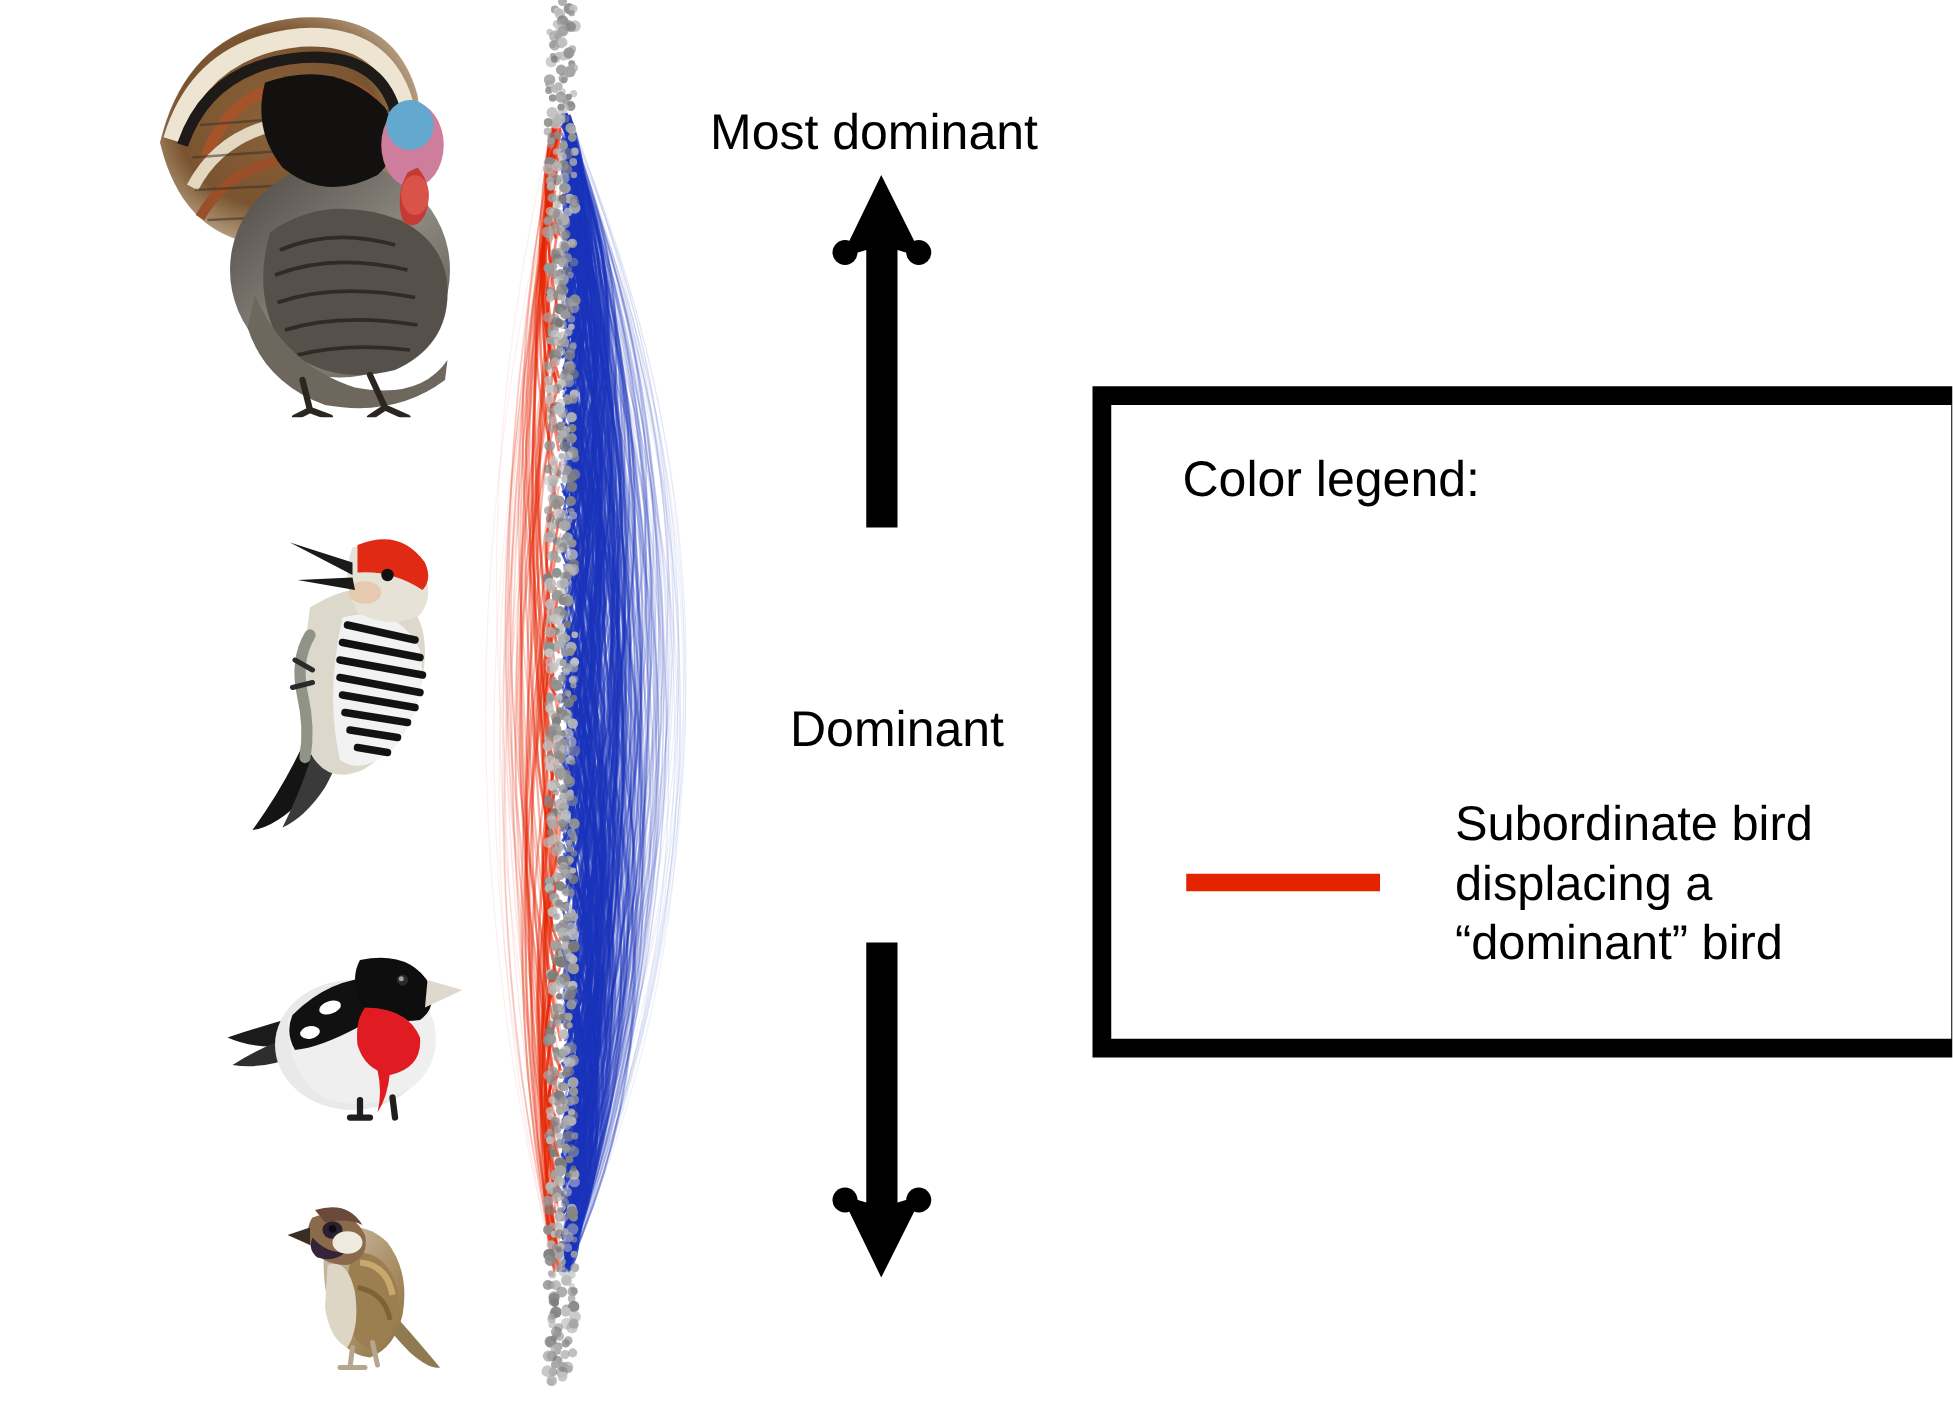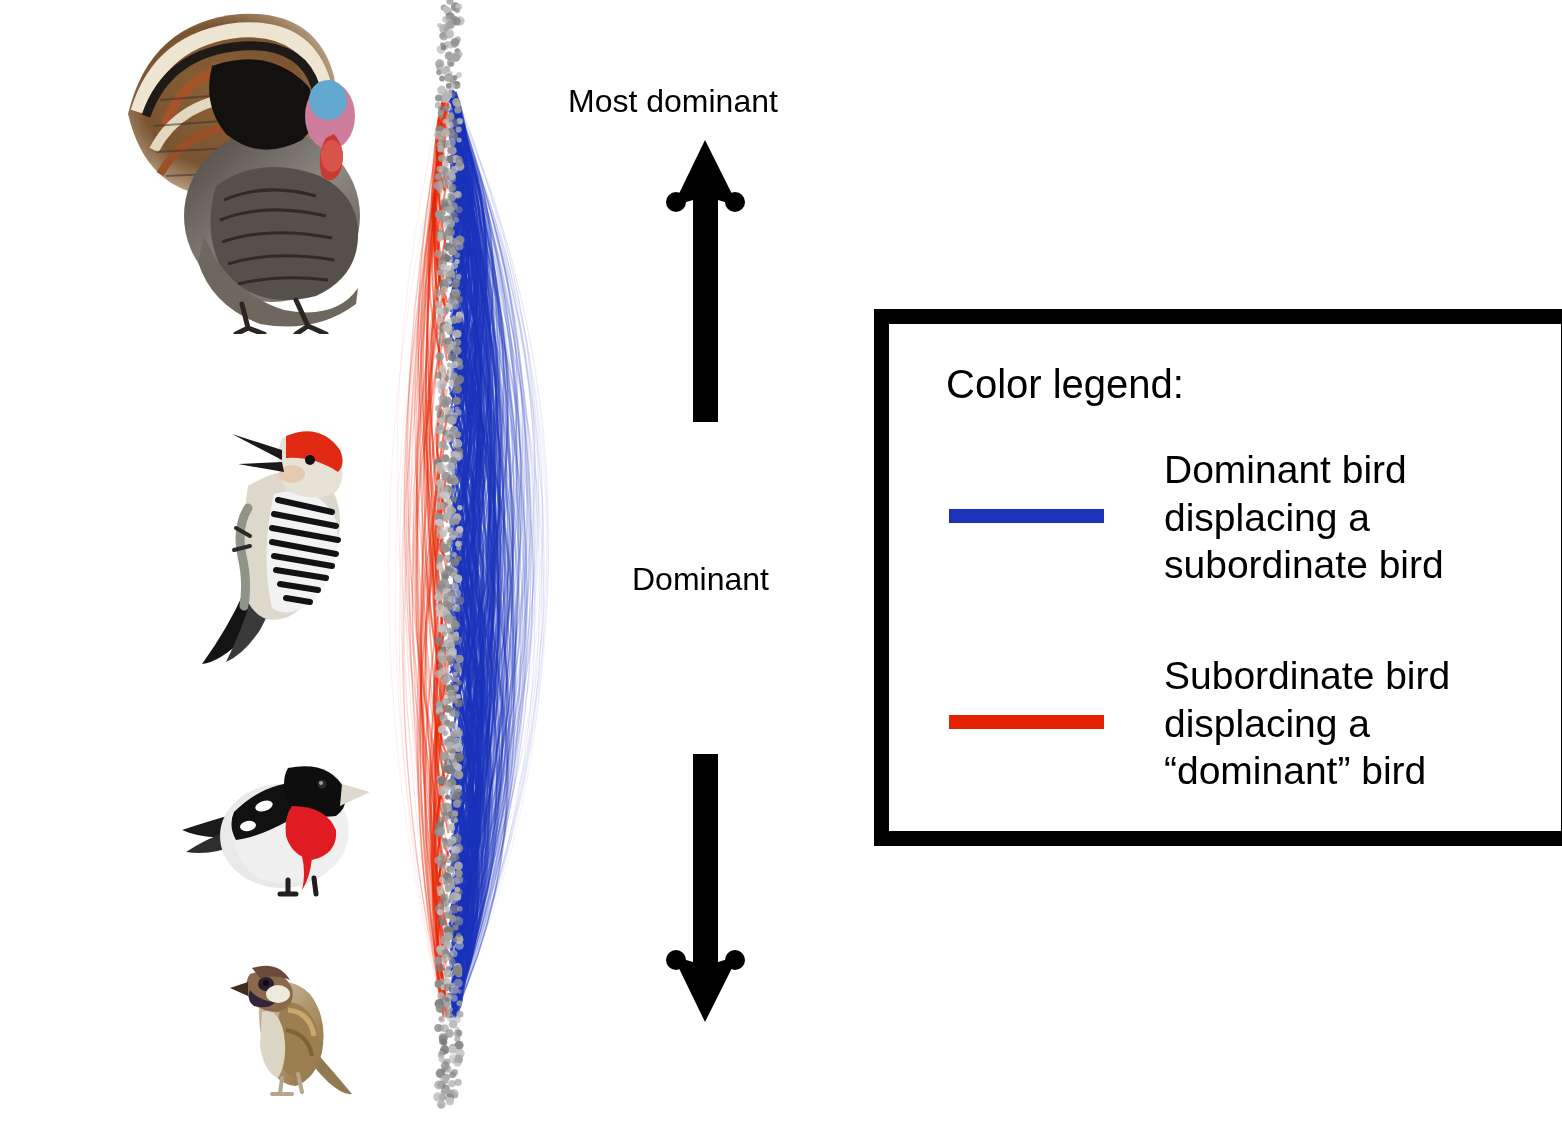--- a/index.html
+++ b/index.html
@@ -32,21 +32,21 @@
     left: 330px;
     top: 0px;
     width: 320px;
     height: 1126px;
   }
   #arc-diagram svg { display: block; width: 100%; height: 100%; }
 
   
   .axis-label {
     position: absolute;
-    font-size: 32px;
+    font-size: 40px;
     line-height: 1.1;
     color: #000;
     white-space: nowrap;
     text-align: center;
   }
   #label-most-dominant { left: 568px; top: 84px; }
   #label-ranking       { left: 632px; top: 562px; }
   #label-most-subordinate { left: 549px; top: 1046px; }
 
   .arrow {
@@ -76,21 +76,21 @@
     white-space: nowrap;
   }
   .legend-row {
     position: absolute;
     left: 0;
     width: 100%;
     display: flex;
     align-items: flex-start;
   }
   #legend-row-0 { top: 122px; }
-  #legend-row-1 { top: 328px; justify-content: flex-end; }
+  #legend-row-1 { top: 312px; justify-content: flex-end; }
   .legend-swatch-cell {
     width: 275px;
     flex: 0 0 275px;
     display: flex;
     align-items: center;
     justify-content: center;
     height: 140px;
   }
   .legend-swatch {
     width: 155px;
@@ -1508,26 +1508,20 @@
       <path d="M45 270 L78 204 L58 210 L58 2 L33 2 L33 210 L13 204 Z" fill="#000000"></path>
       <circle cx="16" cy="208" r="10" fill="#000000"></circle>
       <circle cx="75" cy="208" r="10" fill="#000000"></circle>
     </svg>
   </div>
 
 
   <div id="legend-box">
     <div id="legend-title">Color legend:</div>
 
-    <div class="legend-row" id="legend-row-0">
-      <div class="legend-swatch-cell">
-        <div class="legend-swatch" id="legend-swatch-0" style="background: rgb(26, 51, 187);"></div>
-      </div>
-      <div class="legend-text">Dominant bird displacing a subordinate bird</div>
-    </div>
 
     <div class="legend-row" id="legend-row-1">
       <div class="legend-swatch-cell">
         <div class="legend-swatch" id="legend-swatch-1" style="background: rgb(230, 35, 0);"></div>
       </div>
       <div class="legend-text">Subordinate bird displacing a “dominant” bird</div>
     </div>
   </div>
 
 </div>

